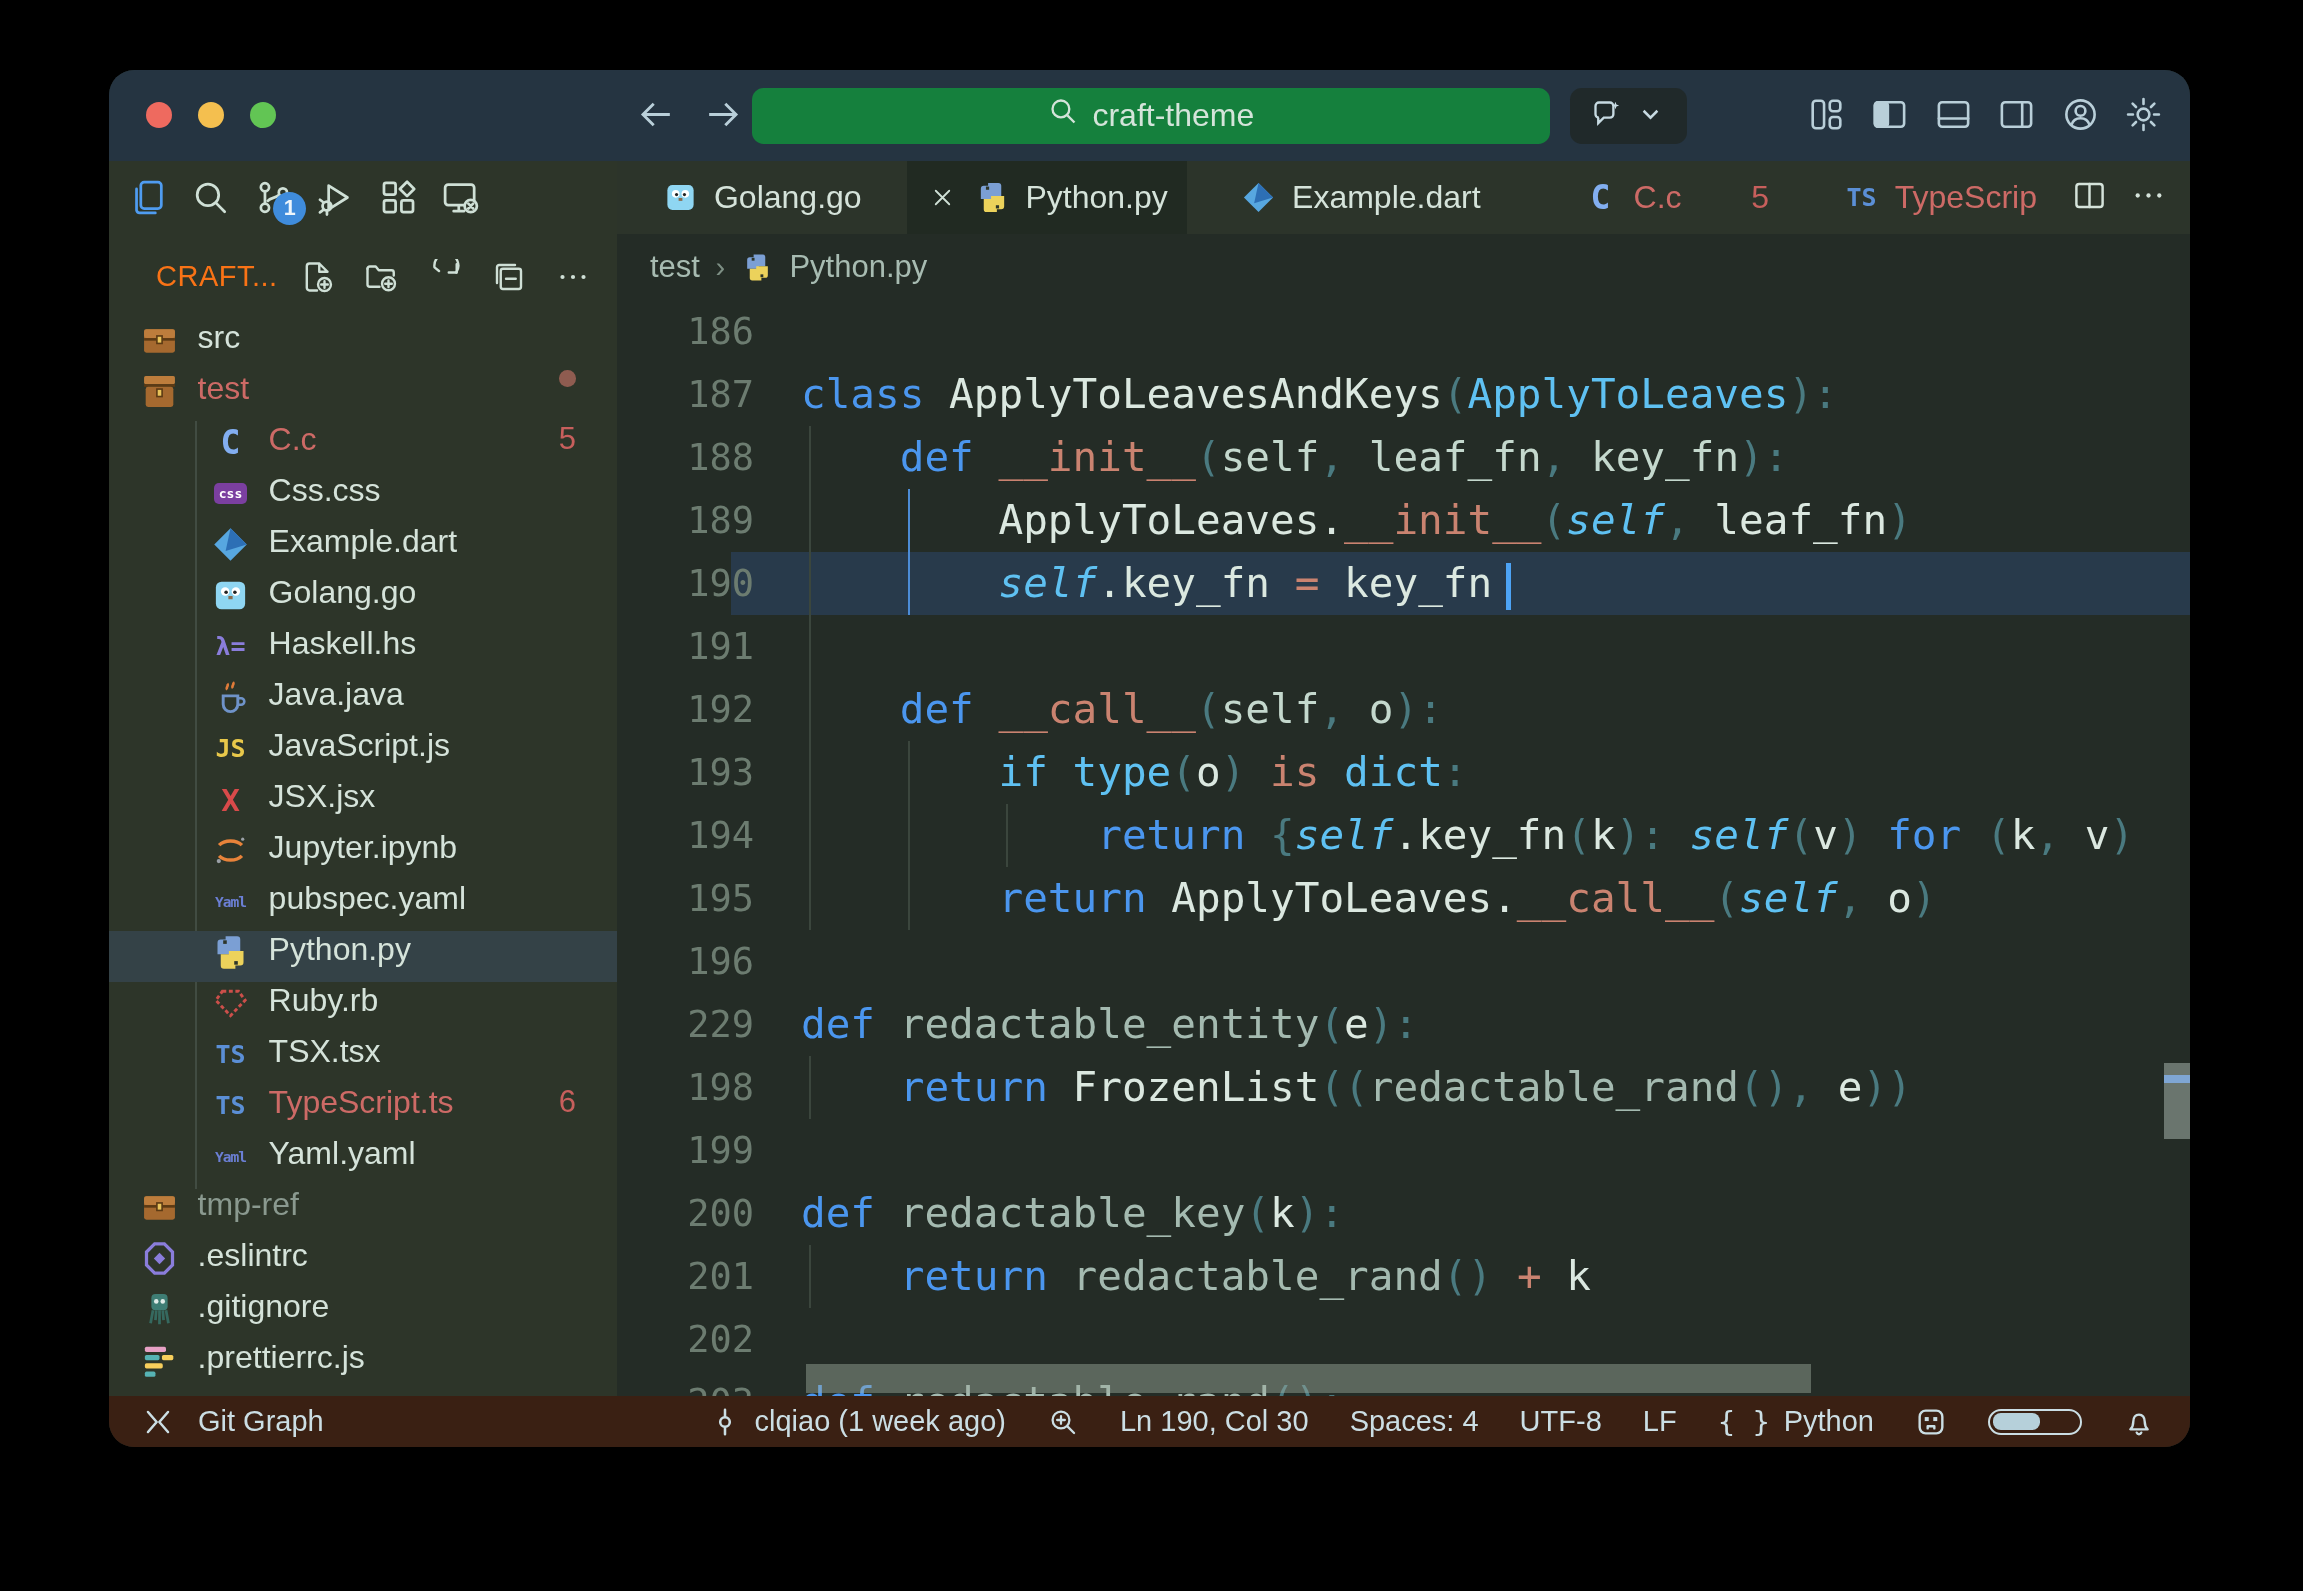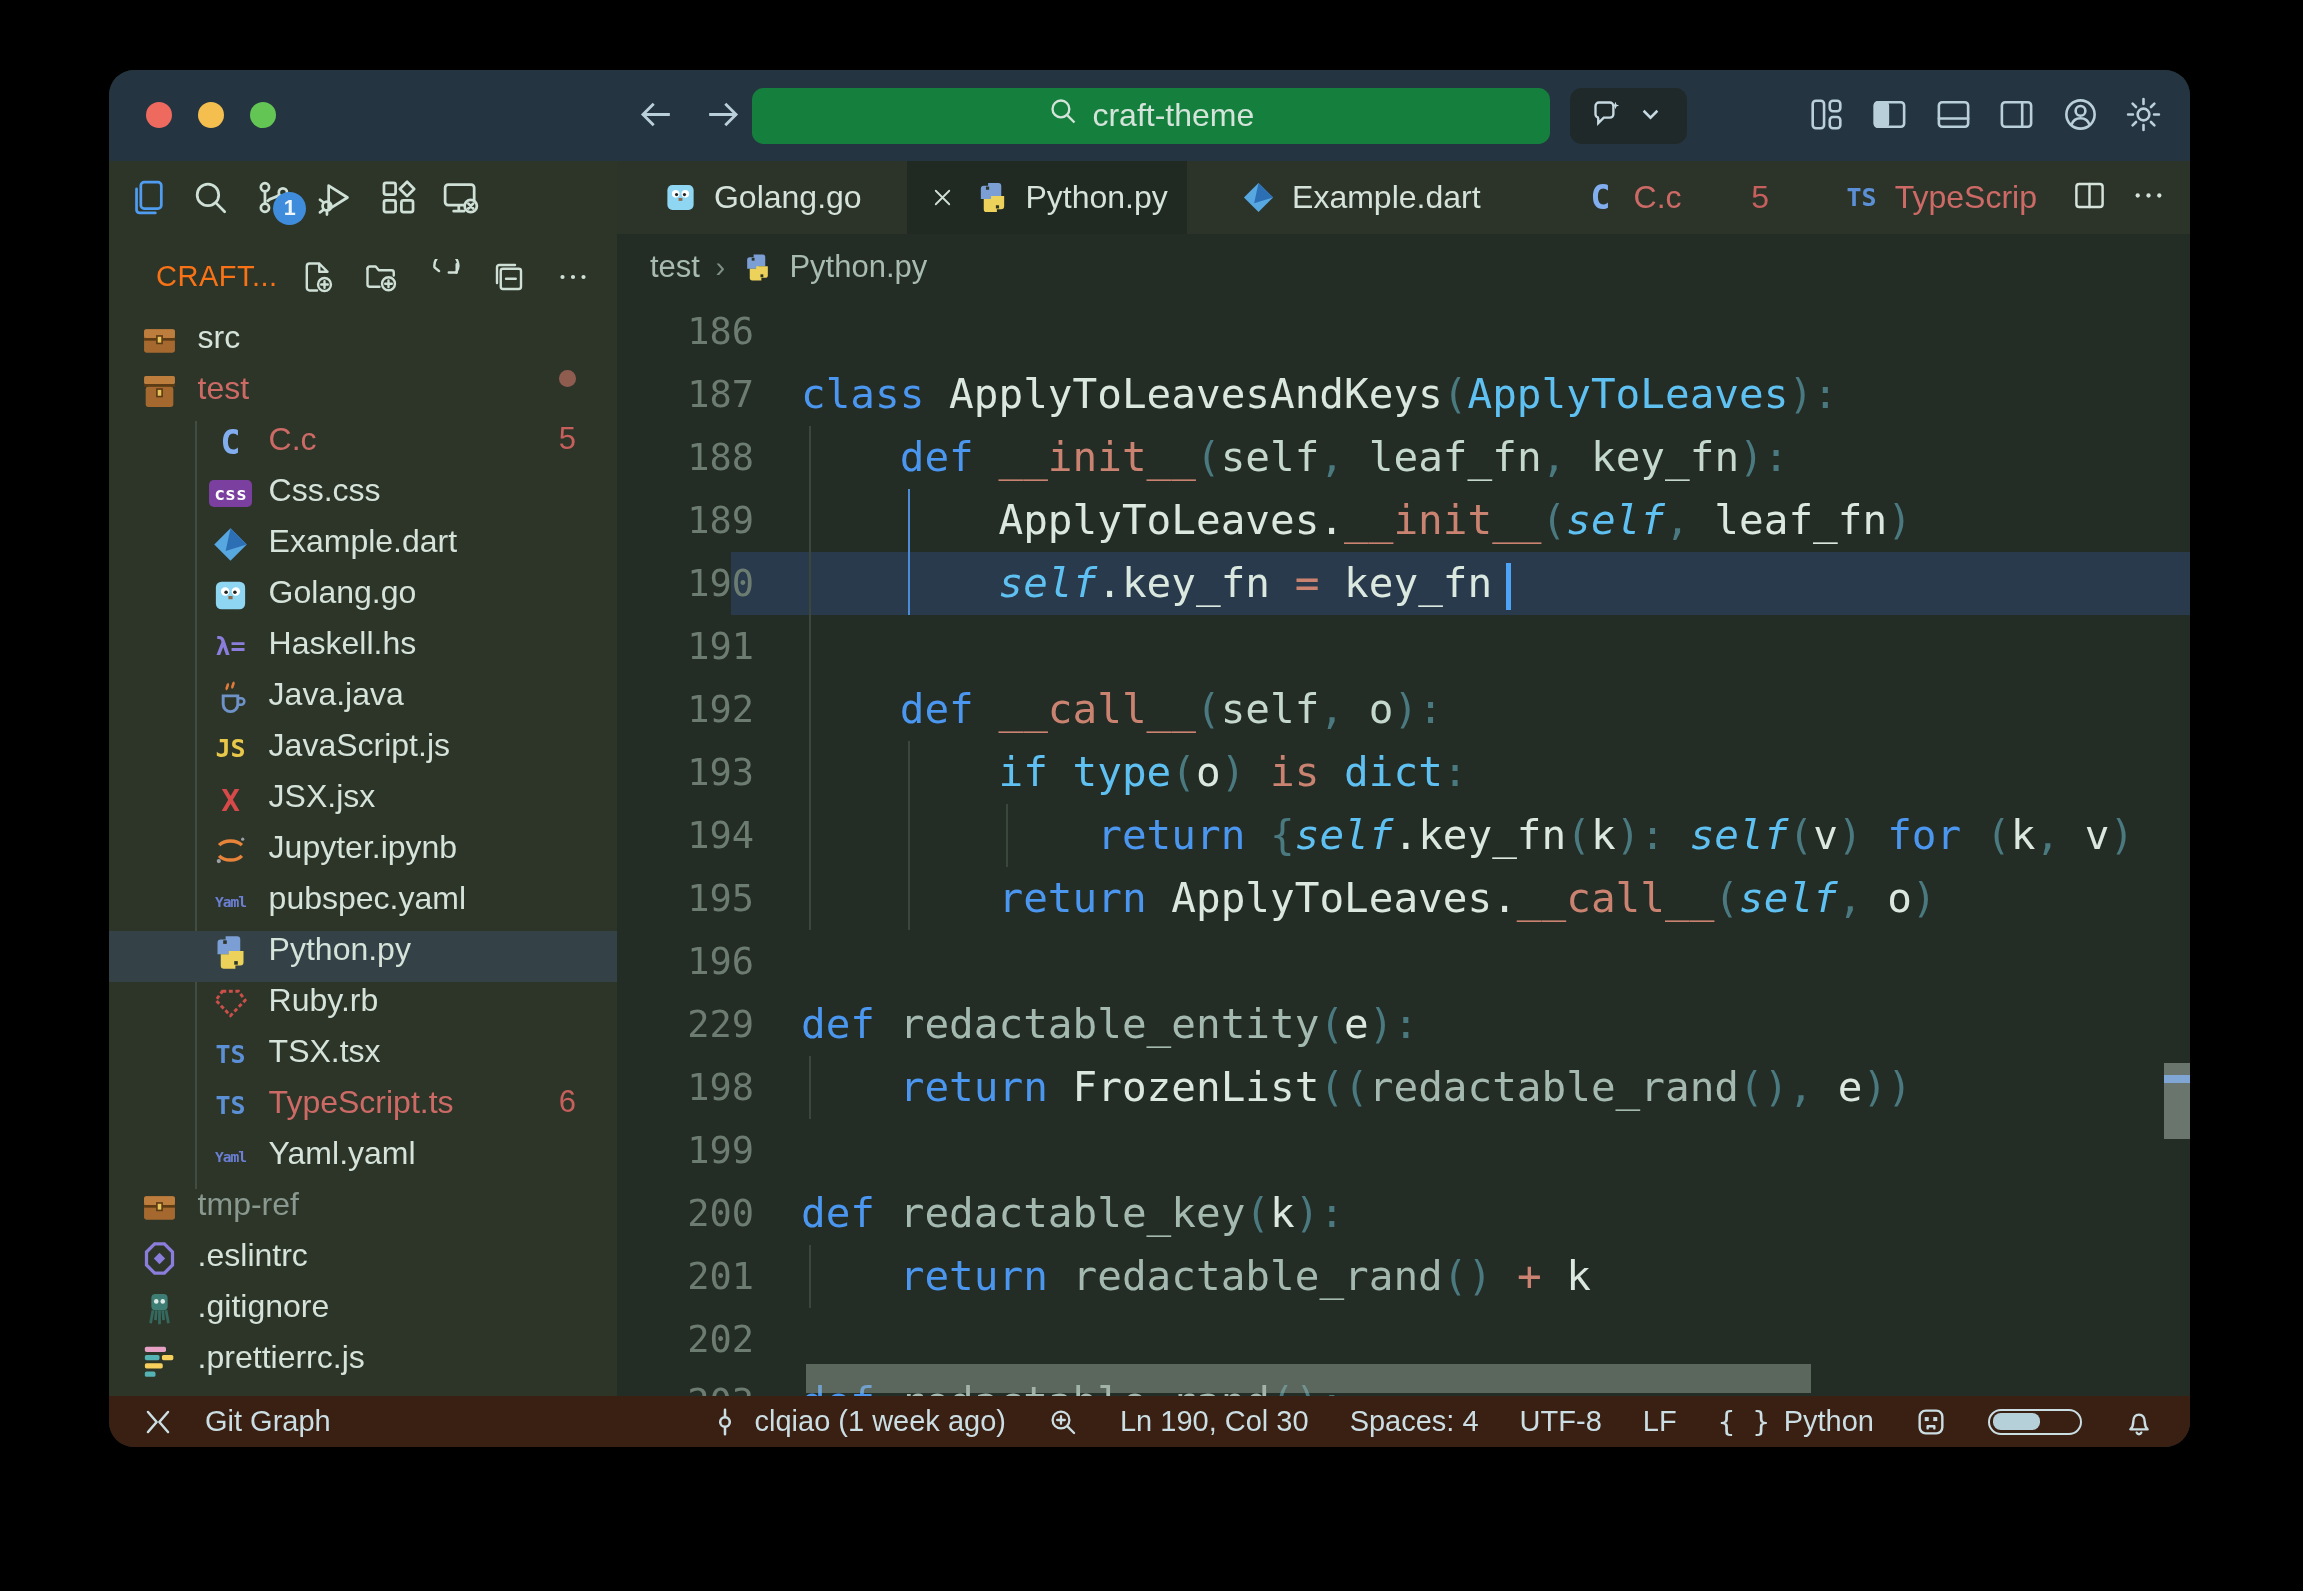--- a/index.html
+++ b/index.html
@@ -98,21 +98,21 @@
   .seg-f{color:#a4bab0} .seg-w{color:#dbe8e0} .seg-v{color:#c4d8cd}
   .hscrollbar { position:absolute; left:189px; bottom:2.9px; width:1005px; height:29px;
                 background:rgba(160,172,160,.45); z-index:5; }
   .vscrollbar { position:absolute; right:0; top:763px; width:26px; height:76px;
                 background:#6a756e; z-index:5; }
   .vscrollbar .mark { position:absolute; left:0; right:0; top:11.7px; height:8.8px; background:#7fa6d4; }
 
   
   .statusbar { height:51px; flex:none; background:#3a2013; display:flex; align-items:center;
                color:#cbdee4; font-size:29px; padding:0 35px 0 33px; }
-  .sb-left { display:flex; align-items:center; gap:31px; }
+  .sb-left { display:flex; align-items:center; gap:24px; }
   .sb-right { margin-left:auto; display:flex; align-items:center; gap:41px; }
   .sbitem { display:flex; align-items:center; gap:13.7px; }
   .sbitem svg { width:32px; height:32px; }
   .progresspill { width:94px; height:26px; border:2.9px solid #cbdee4; border-radius:13.7px; position:relative; }
   .progresspill .fill { position:absolute; left:2.9px; top:2.9px; bottom:2.9px; width:52%;
                         background:#b6d0da; border-radius:7.8px; }
   .mono { font-family:"DejaVu Sans Mono", monospace; }
 </style>
 </head>
 <body>
@@ -306,21 +306,21 @@
           </div>
           <div class="trow d1 red">
             <span class="ticon">
               <span class="letter" style="color:#82aef0;font-size:33px">C</span>
             </span>
             <span>C.c</span>
             <span class="tbadge">5</span>
           </div>
           <div class="trow d1">
             <span class="ticon">
-              <span style="background:#7b3fa0;border-radius:4.9px;padding:2.9px 4.9px;color:#fff;font-size:18px;font-weight:bold;font-family:'DejaVu Sans Mono',monospace">css</span>
+              <span style="background:#7b3fa0;border-radius:4.9px;padding:2.9px 4.9px;color:#fff;font-size:13px;font-weight:bold;font-family:'DejaVu Sans Mono',monospace">css</span>
             </span>
             <span>Css.css</span>
           </div>
           <div class="trow d1">
             <span class="ticon">
               <svg viewBox="0 0 24 24">
                 <path d="M12 2l10 10-10 10L2 12z" fill="#57a7e0"></path>
                 <path d="M12 2l10 10-13 4z" fill="#2d6fb5"></path>
               </svg>
             </span>

